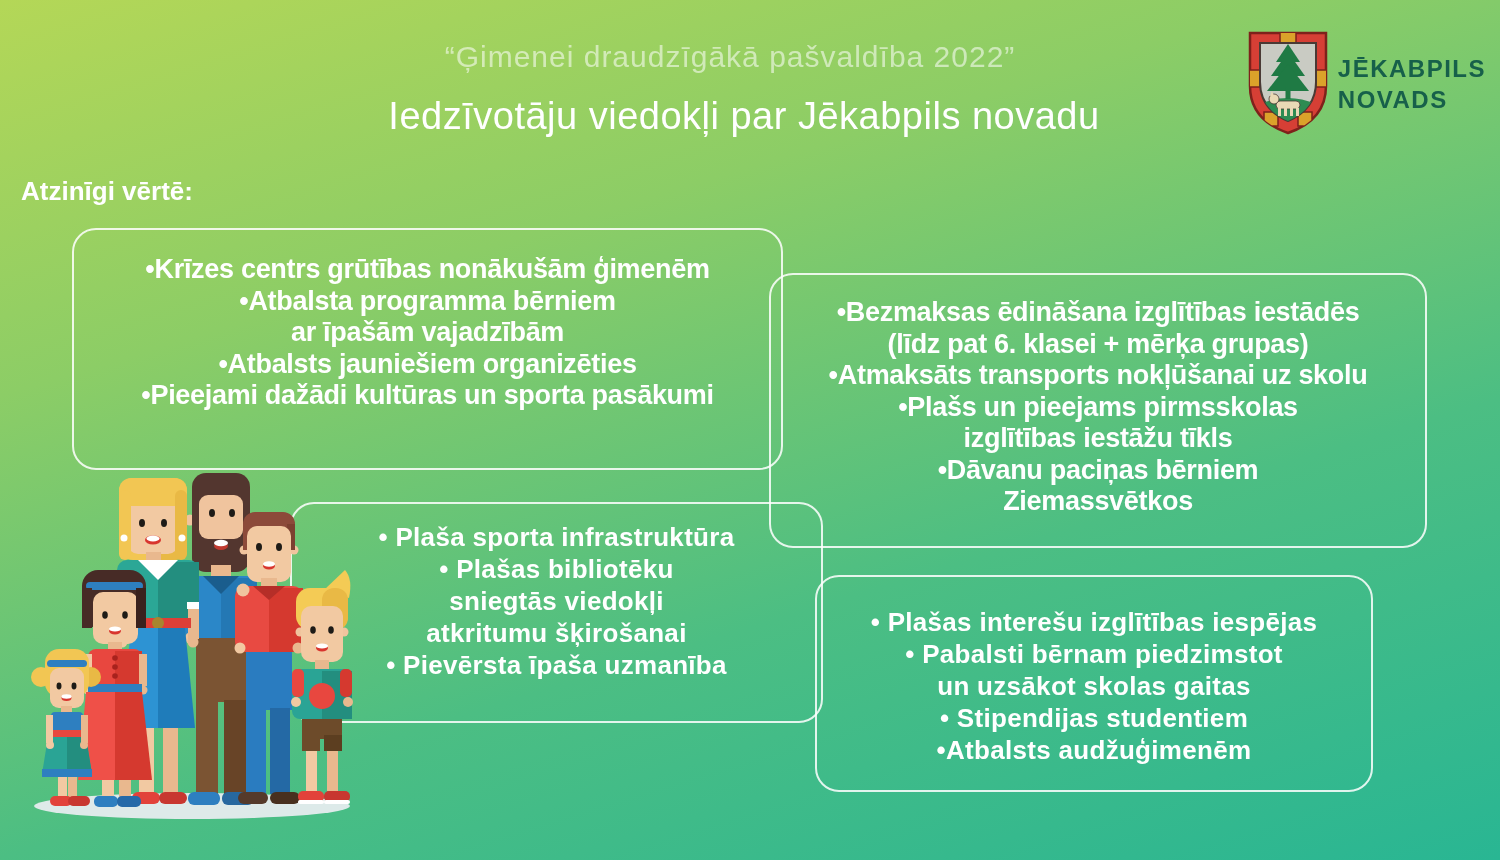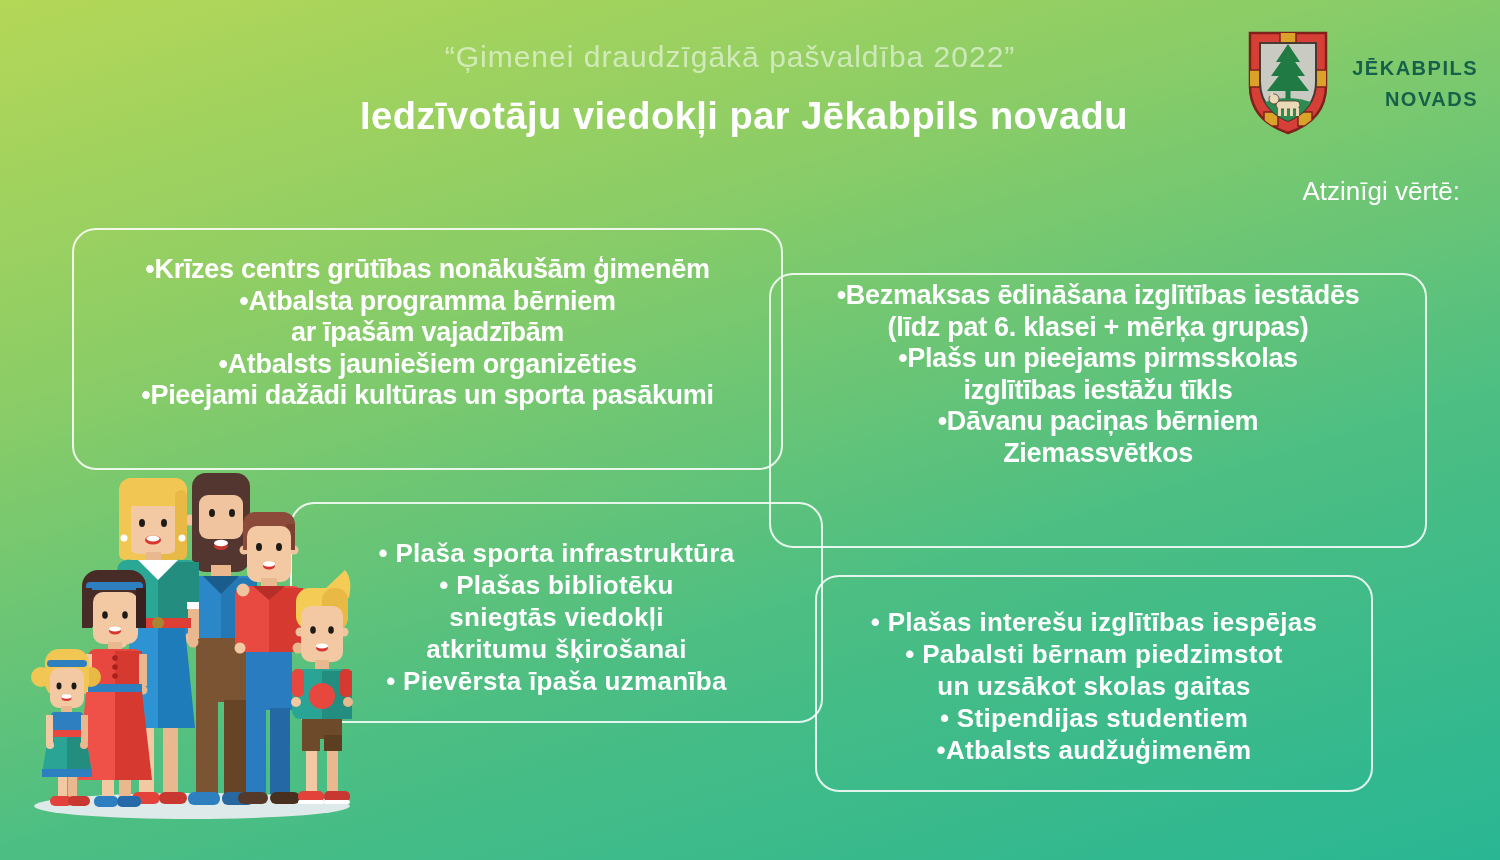--- a/index.html
+++ b/index.html
@@ -8,41 +8,41 @@
     position:relative; width:1500px; height:860px; overflow:hidden;
     background:linear-gradient(163deg, var(--bg_top,#b4d757) 0%, #8ccd66 30%, #4cbe83 65%, var(--bg_bottom,#29b693) 100%);
     font-family:"Liberation Sans", sans-serif;
   }
   .quote{
     position:absolute; left:0; top:40px; width:1460px; text-align:center;
     font-size:30px; font-weight:300; letter-spacing:1px; color:rgba(255,255,255,0.55);
   }
   .title{
     position:absolute; left:0; top:95px; width:1460px; text-align:center;
-    font-size:38px; font-weight:700; letter-spacing:.5px; color:#ffffff;padding-left:28px;
+    font-size:38px; font-weight:400; letter-spacing:.5px; color:#ffffff;padding-left:28px;
   }
   .section-label{
-    position:absolute; left:0; top:176px; width:1460px; text-align:right;
-    font-size:26px; font-weight:400; color:#ffffff;
+    position:absolute; left:0; top:176px; width:1460px; text-align:left;
+    font-size:26px; font-weight:700; color:#ffffff;padding-left:21px;
   }
   .logo-shield{ position:absolute; left:1243px; top:30px; width:90px; height:106px; }
   .logo-text{
-    position:absolute; right:22px; top:53px; text-align:right;
-    color:var(--logo_green,#17604a); font-weight:700; font-size:20px;
+    position:absolute; right:14px; top:53px; 
+    color:var(--logo_green,#17604a); font-weight:700; font-size:24px;
     line-height:31px; letter-spacing:1.5px;
   }
   .box{
     position:absolute; border:2px solid rgba(255,255,255,0.85); border-radius:24px;
     display:flex; flex-direction:column; align-items:center;
     color:#ffffff; font-weight:700; text-align:center;
   }
   .box .line{ white-space:nowrap; }
   .box1{ left:72px;  top:228px; width:711px; height:242px; padding-top:24px; font-size:27px; line-height:31.5px; letter-spacing:-0.3px; }
-  .box2{ left:769px; top:273px; width:658px; height:275px; padding-top:5px; font-size:27px; line-height:31.5px; letter-spacing:-0.3px; }
-  .box3{ left:290px; top:502px; width:533px; height:221px; padding-top:33px; font-size:26px; line-height:32px;   letter-spacing:.3px; }
+  .box2{ left:769px; top:273px; width:658px; height:275px; padding-top:22px; font-size:27px; line-height:31.5px; letter-spacing:-0.3px; }
+  .box3{ left:290px; top:502px; width:533px; height:221px; padding-top:17px; font-size:26px; line-height:32px;   letter-spacing:.3px; }
   .box4{ left:815px; top:575px; width:558px; height:217px; padding-top:29px; font-size:26px; line-height:32px;   letter-spacing:.3px; }
   .family{ position:absolute; left:0; top:450px; width:380px; height:410px; }
 </style>
 </head>
 <body>
 
 <div class="page">
 
   <div class="quote">“Ģimenei draudzīgākā pašvaldība 2022”</div>
   <div class="title">Iedzīvotāju viedokļi par Jēkabpils novadu</div>
@@ -94,20 +94,21 @@
     <div class="line">•Krīzes centrs grūtības nonākušām ģimenēm</div>
     <div class="line">•Atbalsta programma bērniem</div>
     <div class="line">ar īpašām vajadzībām</div>
     <div class="line">•Atbalsts jauniešiem organizēties</div>
     <div class="line">•Pieejami dažādi kultūras un sporta pasākumi</div>
   </section>
 
   <section class="box box2">
     <div class="line">•Bezmaksas ēdināšana izglītības iestādēs</div>
     <div class="line">(līdz pat 6. klasei + mērķa grupas)</div>
+    <div class="line">•Atmaksāts transports nokļūšanai uz skolu</div>
     <div class="line">•Plašs un pieejams pirmsskolas</div>
     <div class="line">izglītības iestāžu tīkls</div>
     <div class="line">•Dāvanu paciņas bērniem</div>
     <div class="line">Ziemassvētkos</div>
   </section>
 
   <section class="box box3">
     <div class="line">• Plaša sporta infrastruktūra</div>
     <div class="line">• Plašas bibliotēku</div>
     <div class="line">sniegtās viedokļi</div>

